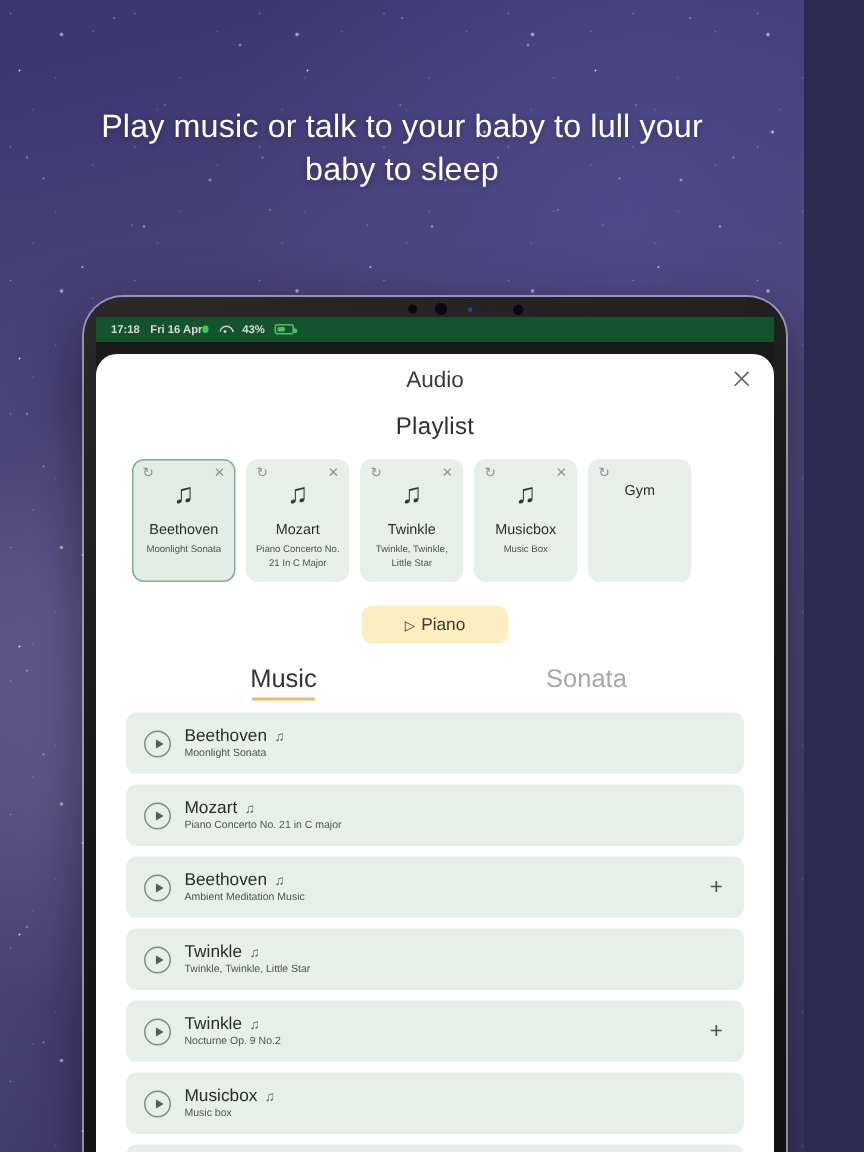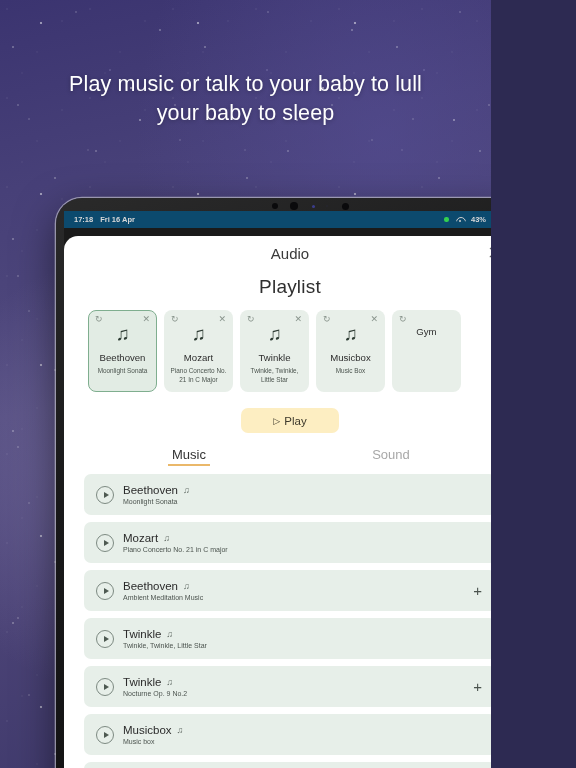--- a/index.html
+++ b/index.html
@@ -7,21 +7,21 @@
   body {
     width: 576px;
     height: 768px;
     overflow: hidden;
     font-family: "Liberation Sans", sans-serif;
     background: #2d2a52;
   }
 
   .stage {
     position: relative;
-    width: 491px;
+    width: 536px;
     height: 768px;
     overflow: hidden;
     background:
       radial-gradient(ellipse 55% 40% at 22% 62%, rgba(150,140,190,0.42), rgba(150,140,190,0) 70%),
       radial-gradient(ellipse 70% 55% at 78% 18%, rgba(86,78,150,0.55), rgba(86,78,150,0) 72%),
       linear-gradient(168deg, #3b3470 0%, #474078 22%, #514a7d 48%, #4a4275 72%, #3d386a 100%);
   }
 
   
   .stars { position: absolute; inset: 0; pointer-events: none; }
@@ -108,26 +108,25 @@
     height: 579px;
     background: #1a1a1a;
     overflow: hidden;
   }
 
   
   .statusbar {
     height: 17px;
     display: flex;
     align-items: center;
-    justify-content: space-between;
     padding: 0 10px;
     font-size: 7.5px;
     font-weight: bold;
     color: #d8d8d8;
-    background: #0c4a6e;
+    background: #14532d;
   }
   .sb-left { display: flex; gap: 7px; align-items: center; }
   .sb-right { display: flex; gap: 7px; align-items: center; }
   .dot-green { width: 4.5px; height: 4.5px; border-radius: 50%; background: #33d04f; }
   .wifi-ic { display:inline-block; width: 8px; height: 7px; position: relative; }
   .wifi-ic::before{
     content:""; position:absolute; left:0; top:0.5px; width:8px; height:8px;
     border: 1.4px solid #cfcfcf; border-radius: 50%;
     clip-path: polygon(0 0, 100% 0, 100% 48%, 0 48%);
   }
@@ -185,21 +184,21 @@
   }
   .close-x::before, .close-x::after {
     content: ""; position: absolute; left: 1px; top: 7px; width: 13px; height: 1.2px;
     background: #5b5b5b;
   }
   .close-x::before { transform: rotate(45deg); }
   .close-x::after  { transform: rotate(-45deg); }
 
   .section-title {
     text-align: center;
-    font-size: 19px;
+    font-size: 16px;
     color: #2f2f2f;
     margin-top: 6px;
     letter-spacing: .2px;
   }
 
   
   .playlist-strip {
     display: flex;
     gap: 7px;
     padding: 12px 0 0 24px;
@@ -254,21 +253,21 @@
 
   
   .tabs {
     display: flex;
     margin-top: 14px;
     padding: 0 24px;
   }
   .tab {
     flex: 1;
     text-align: center;
-    font-size: 13px;
+    font-size: 17px;
     color: #a8a8a8;
     padding-bottom: 4px;
     cursor: pointer;
     position: relative;
   }
   .tab.active { color: #333333; }
   .tab.active::after {
     content: "";
     position: absolute;
     left: 50%; transform: translateX(-50%);
@@ -403,27 +402,27 @@
           <div class="pl-card">
             <span class="pl-loop">↻</span>
             <span class="pl-name">Gym</span>
           </div>
 
         </div>
 
         <div class="play-wrap">
           <button class="play-btn">
             <span class="play-tri">▷</span>
-            <span>Play</span>
+            <span>Piano</span>
           </button>
         </div>
 
         <div class="tabs">
           <div class="tab active">Music</div>
-          <div class="tab">Sound</div>
+          <div class="tab">Sonata</div>
         </div>
 
         <div class="track-list">
 
           <div class="track">
             <div class="track-play">
                 <span></span>
               </div>
             <div class="track-text">
               <div class="track-title-row">

